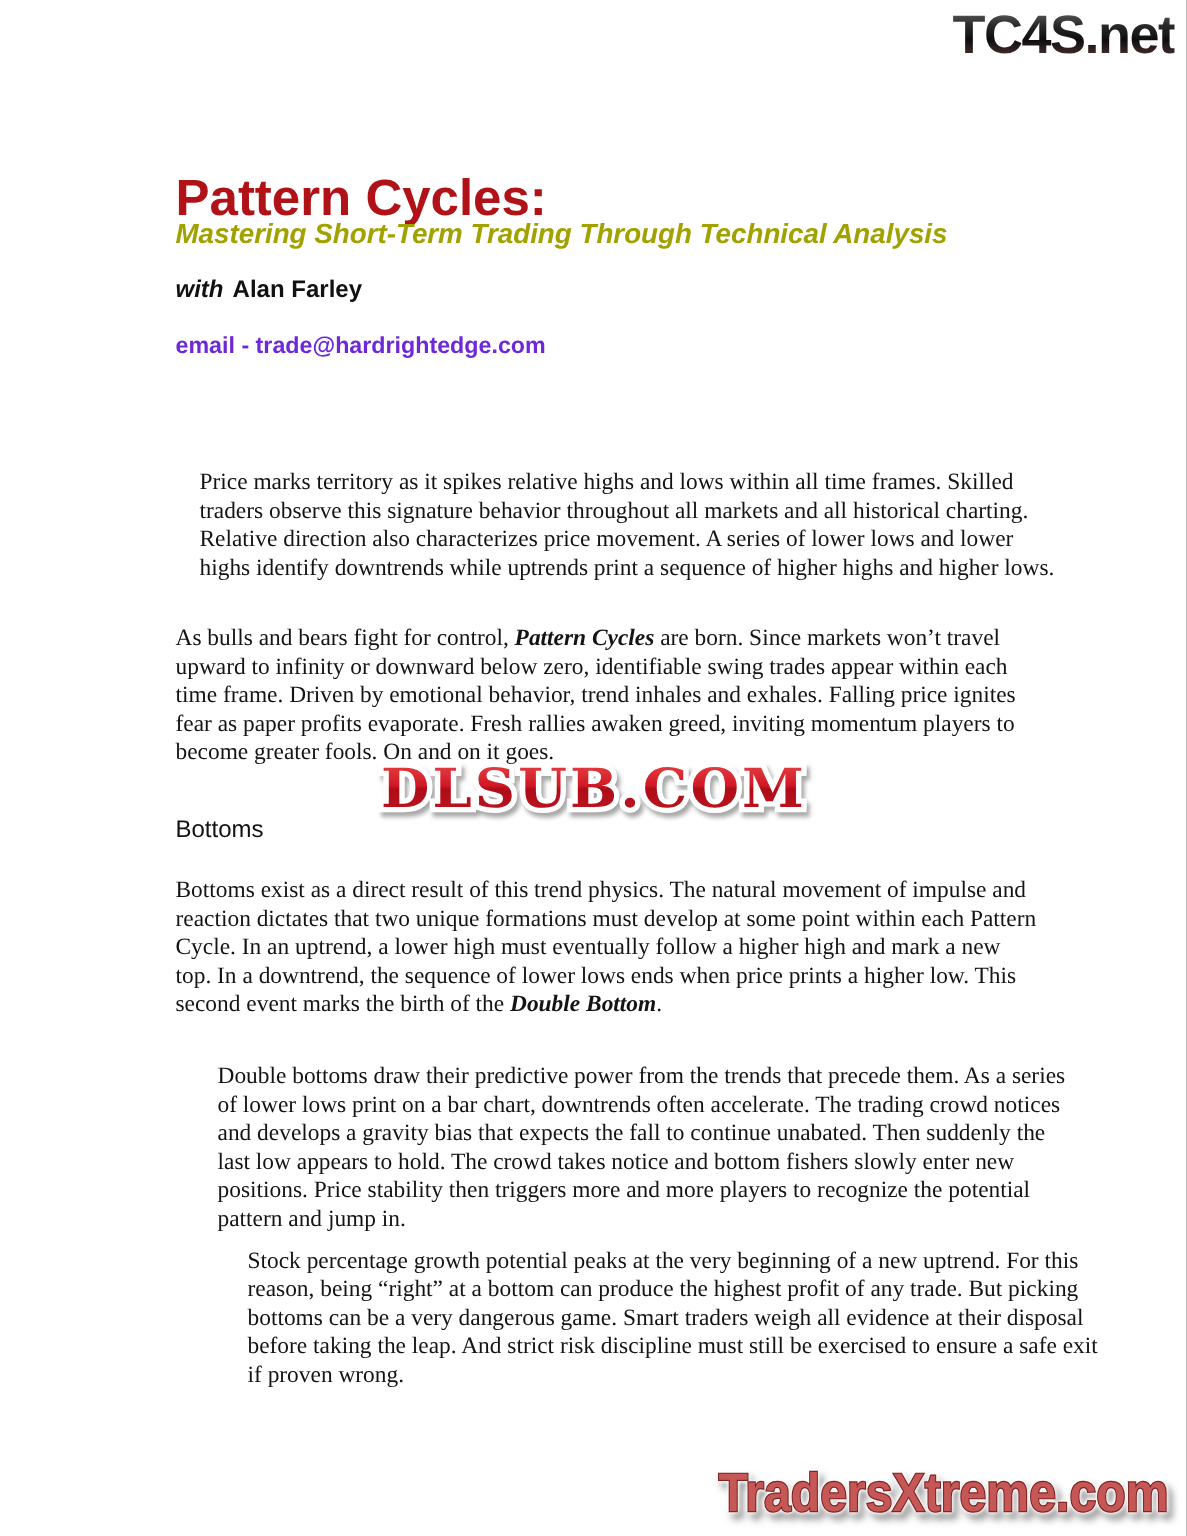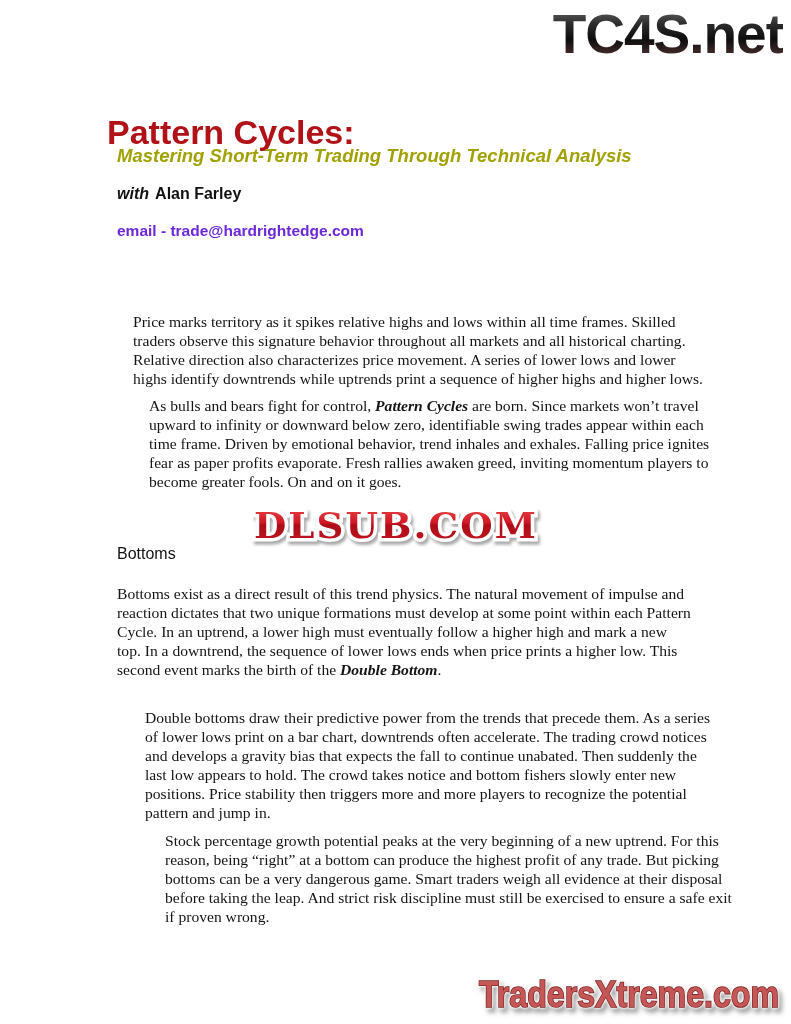--- a/index.html
+++ b/index.html
@@ -13,36 +13,36 @@
     font-family: "Liberation Serif", serif;
   }
 
   
   .tc4s {
     position: absolute;
     top: 2px;
     right: 8px;
     font-family: "Liberation Sans", sans-serif;
     font-weight: bold;
-    font-size: 55px;
+    font-size: 36px;
     letter-spacing: -1px;
     color: #2a2a2a;
   }
   @supports ((-webkit-background-clip: text) or (background-clip: text)) {
     .tc4s {
       background: linear-gradient(180deg, #7a7a7a 0%, #2b2b2b 35%, #0d0d0d 58%, #3a2626 78%, #96625f 100%);
       -webkit-background-clip: text;
       background-clip: text;
       color: transparent;
     }
   }
 
   .title {
     position: absolute;
-    left: 107px;
+    left: 117px;
     top: 90px;
     font-family: "Liberation Sans", sans-serif;
     font-weight: bold;
     font-size: 34px;
     color: #B01217;
     letter-spacing: 0px;
   }
   .subtitle {
     position: absolute;
     left: 117px;
@@ -77,21 +77,21 @@
   .para {
     position: absolute;
     left: 117px;
     width: 574px;
     font-size: 15.6px;
     line-height: 19px;
     color: #141414;
     text-align: left;
   }
   .p1 { top: 296px; margin-left: 16px; }
-  .p2 { top: 380px; margin-left: 32px; }
+  .p2 { top: 400px; }
   .p3 { top: 568px; }
   .p4 { top: 692px; margin-left: 28px; }
   .p5 { top: 815px; margin-left: 48px; }
   .para .emph { font-weight: bold; font-style: italic; }
 
   .section-heading {
     position: absolute;
     left: 117px;
     top: 545px;
     font-family: "Liberation Sans", sans-serif;

